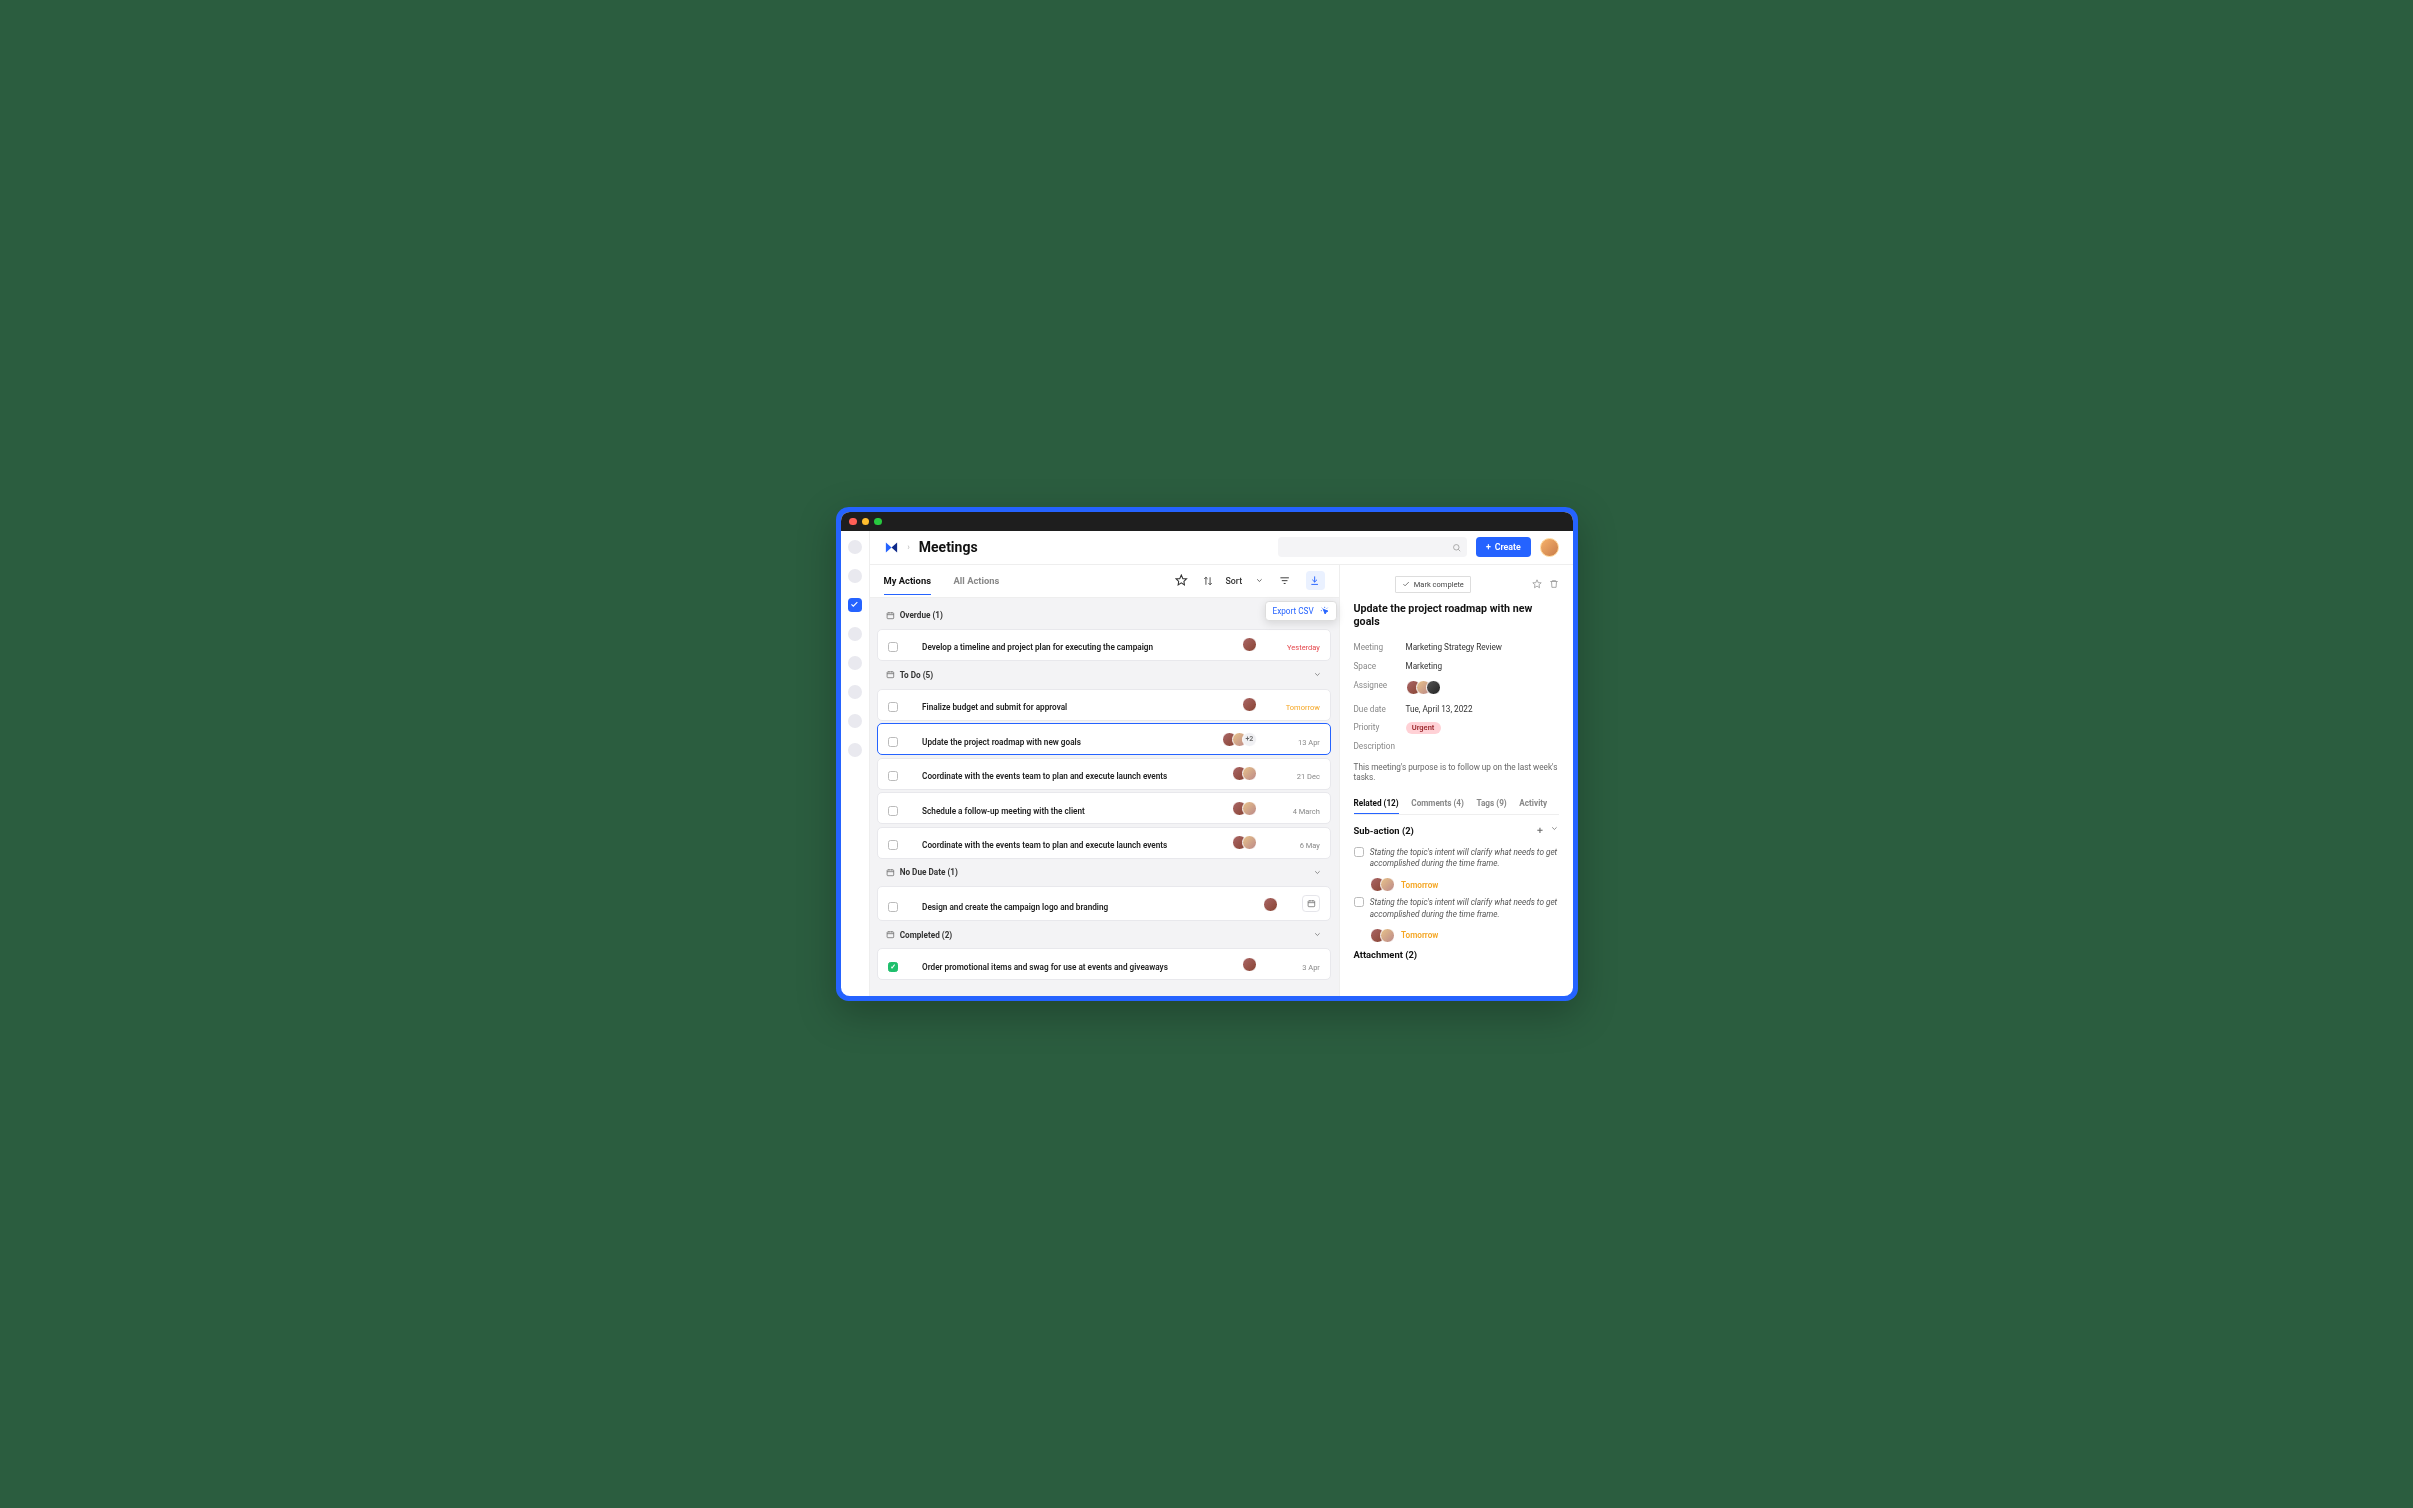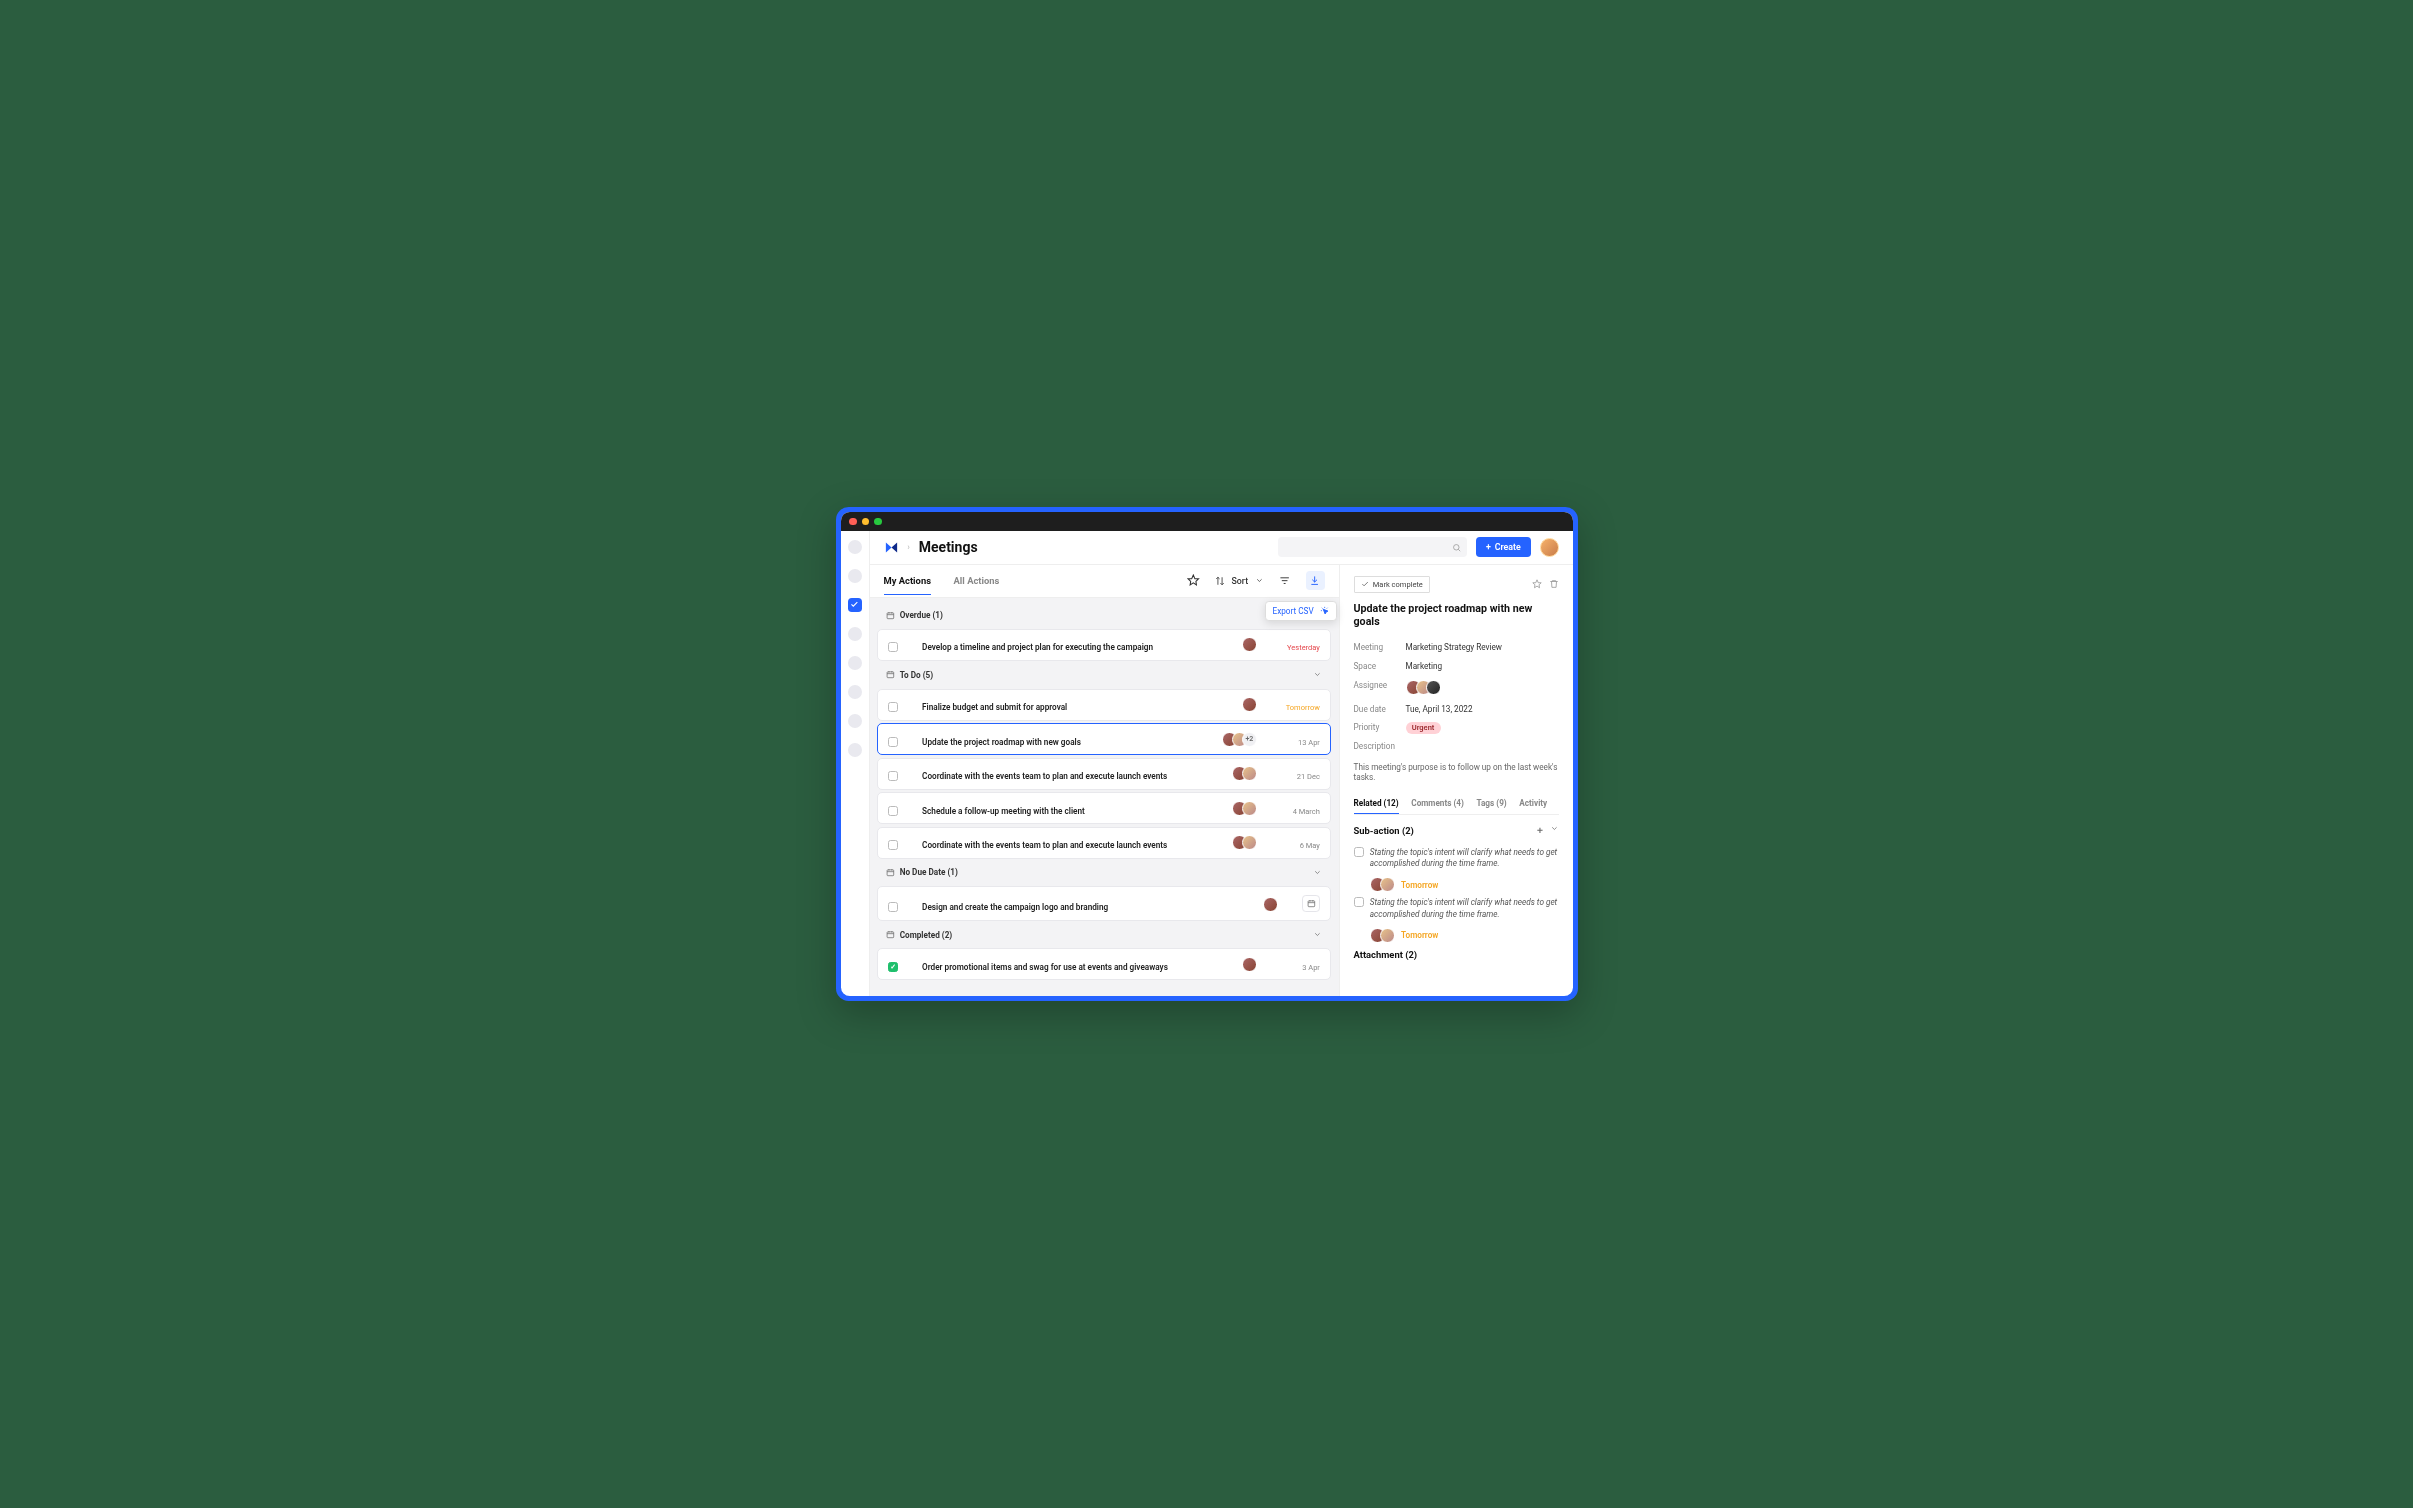--- a/index.html
+++ b/index.html
@@ -25,21 +25,21 @@
   .avatar { width: 19px; height: 19px; border-radius: 50%; background: linear-gradient(135deg,#f6b26b,#c97c4a); border:1.3px solid #ffd89b;}
   .avatar.sm { width:15px; height:15px; border:1.3px solid #fff;}
   .main-cols { display: flex; flex: 1; min-height:0; }
   .list-col { flex: 1; border-right: 0.6px solid #eee; display:flex; flex-direction:column; min-width:0; background:#f3f3f5;}
   .tabs-row { display: flex; align-items: center; padding: 0 14px; gap: 22.6px; border-bottom: 0.6px solid #eee; background:#fff; height:33px; position:relative;}
   .tab { font-size: 9.4px; font-weight:700; color:#888; padding: 8.8px 0; cursor:pointer;}
   .tab.active { color:#111; border-bottom: 1.9px solid #2563ff; }
   .tab-actions { margin-left:auto; display:flex; align-items:center; gap:11.3px; color:#333;}
   .icon-btn { width:19px; height:19px; display:flex; align-items:center; justify-content:center; border-radius:3.8px; cursor:pointer;}
   .icon-btn.hl { background:#eaf1ff; color:#2563ff;}
-  .sort { display:flex; align-items:center; gap:7px; font-size:8.8px; font-weight:500;}
+  .sort { display:flex; align-items:center; gap:13px; font-size:8.8px; font-weight:500;}
   .tooltip { position:absolute; right:1.3px; top:36px; background:#fff; border:0.6px solid #ddd; border-radius:3.8px; padding:3.8px 6.3px; color:#2563ff; font-size:8.2px; box-shadow:0 2.5px 8.8px rgba(0,0,0,.12); display:flex; align-items:center; gap:5px; z-index:5;}
   .cursor-icon { color:#2563ff; font-size:10px; position:relative;}
   .list-scroll { flex:1; overflow-y:auto; padding: 6.3px 3.8px; }
   .group-head { display:flex; align-items:center; gap:5px; padding:6.3px 12.6px; font-size:8.2px; font-weight:700; color:#333;}
   .group-head .chev2{ margin-left:auto; color:#666;}
   .cal-icon{ color:#666; }
   .task-card { background:#fff; border:0.6px solid #e8e8ec; border-radius:5px; margin:2.5px 3.8px; padding:7.5px 10px; display:flex; align-items:flex-end; gap:24px; font-size:8.2px;}
   .task-card.selected { border:1.3px solid #2563ff; }
   .chk { width:10px; height:10px; border:0.9px solid #bbb; border-radius:2.5px; flex-shrink:0;}
   .chk.done{ background:#1fbf6c; border-color:#1fbf6c; display:flex; align-items:center; justify-content:center;}
@@ -48,21 +48,21 @@
   .avatars { display:flex; }
   .avatars .avatar.sm { margin-left:-5px; }
   .avatars .avatar.sm:first-child{margin-left:0;}
   .plus-badge { width:15px; height:15px; border-radius:50%; background:#f0f0f3; color:#666; font-size:7px; font-weight:600; display:flex; align-items:center; justify-content:center; margin-left:-5px; border:1.3px solid #fff;}
   .due { font-size:7.5px; color:#888; width:39px; text-align:right;}
   .due.red{color:#e5484d;} .due.orange{color:#f5a623;}
   .cal-slot{ width:17.6px; height:17.6px; border:0.6px solid #e5e5ea; border-radius:3.8px; display:flex; align-items:center; justify-content:center; color:#888;}
   
   .detail-col { width:233px; padding:11.3px 14px; overflow-y:auto; font-size:8.2px; color:#333;}
   .detail-top { display:flex; align-items:center; gap:6.3px; margin-bottom:8.8px;}
-  .mark-btn { border:0.6px solid #ddd; background:#fff; border-radius:1px; padding:3.1px 6.3px; font-size:7.5px; display:flex; align-items:center; gap:3.8px; color:#444;}
+  .mark-btn { border:0.6px solid #ddd; background:#fff; border-radius:1px; padding:3.1px 6.3px; font-size:7.5px; display:flex; align-items:center; gap:3.8px; color:#444;margin-left:41px;}
   .detail-top .right { margin-left:auto; display:flex; gap:6.3px; color:#888;}
   .detail-title { font-size:10.7px; font-weight:700; color:#111; margin-bottom:10px;}
   .meta-row { display:flex; padding:4.4px 0; font-size:8.2px;}
   .meta-label { width:52px; color:#888;}
   .meta-val { color:#333;}
   .pill { background:#ffd1d6; color:#9c2a2f; padding:1.3px 6.3px; border-radius:6.3px; font-size:7.5px; font-weight:600;}
   .desc { color:#666; font-size:8.2px; margin:6.3px 0 11.3px;}
   .dtabs { display:flex; gap:12.6px; border-bottom:0.6px solid #eee; margin-bottom:8.8px;}
   .dtab { font-size:8.2px; color:#888; padding:5px 0; font-weight:700;}
   .dtab.active{ color:#111; border-bottom:1.3px solid #2563ff;}

